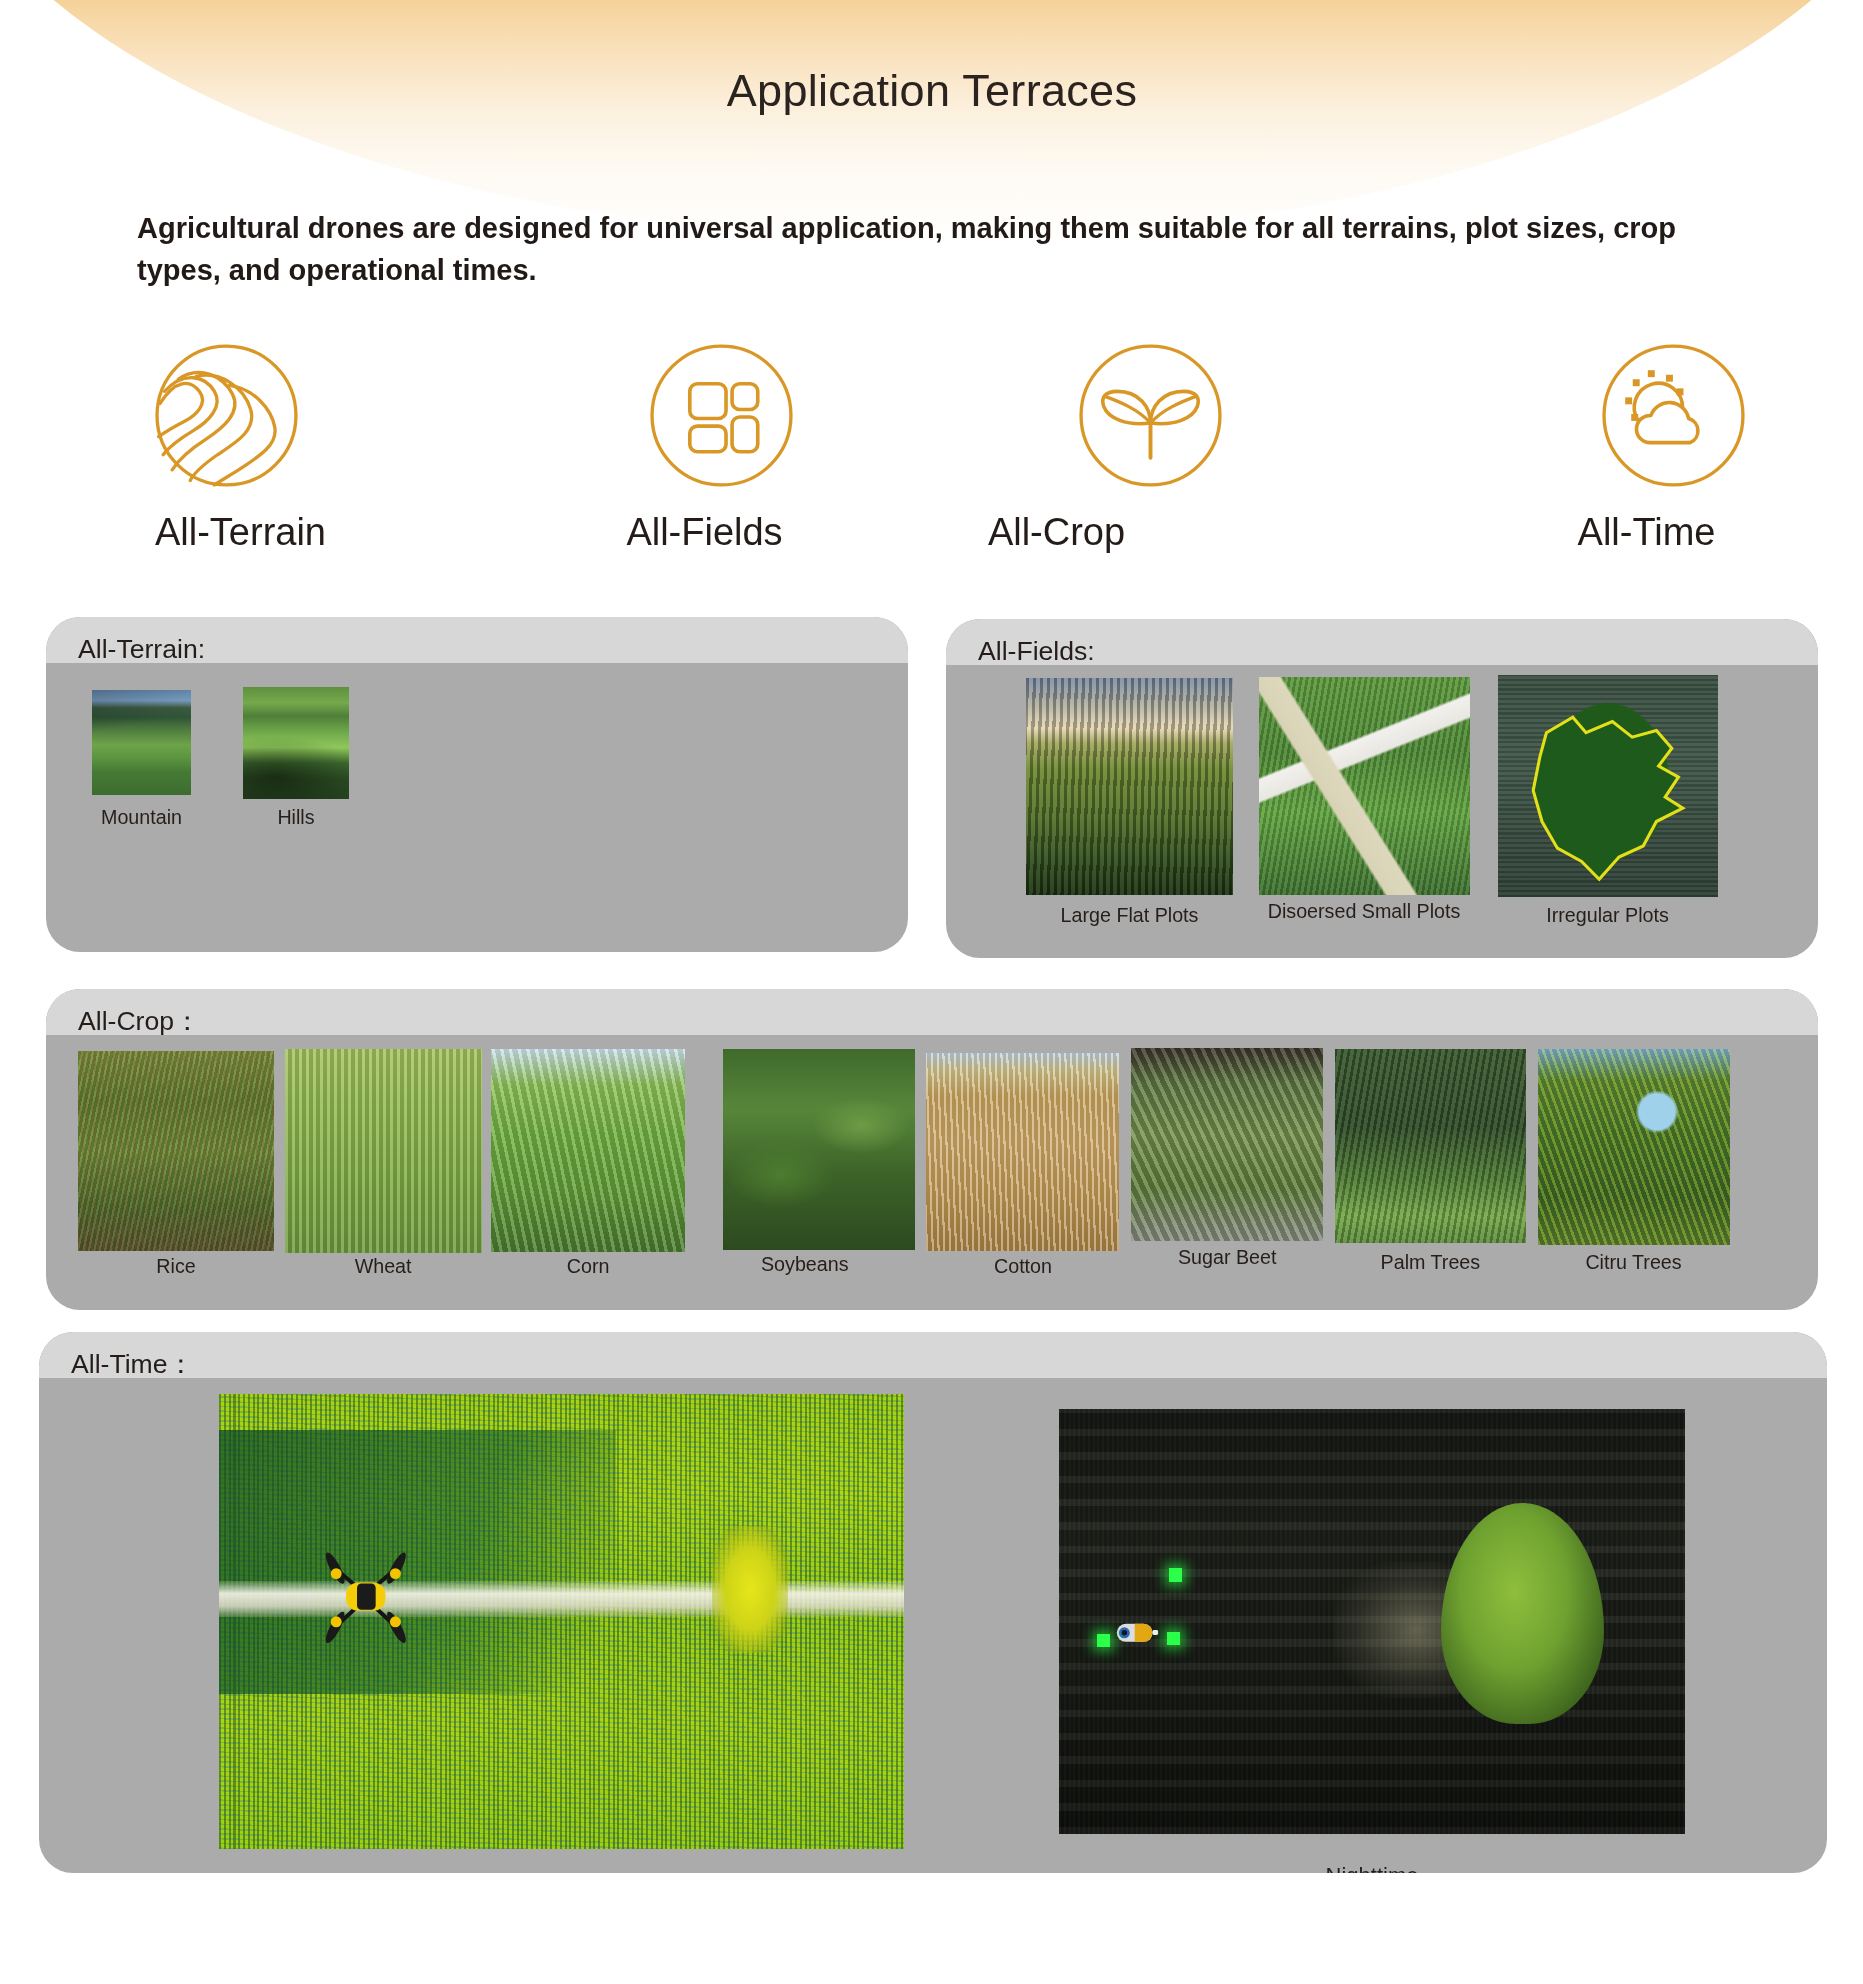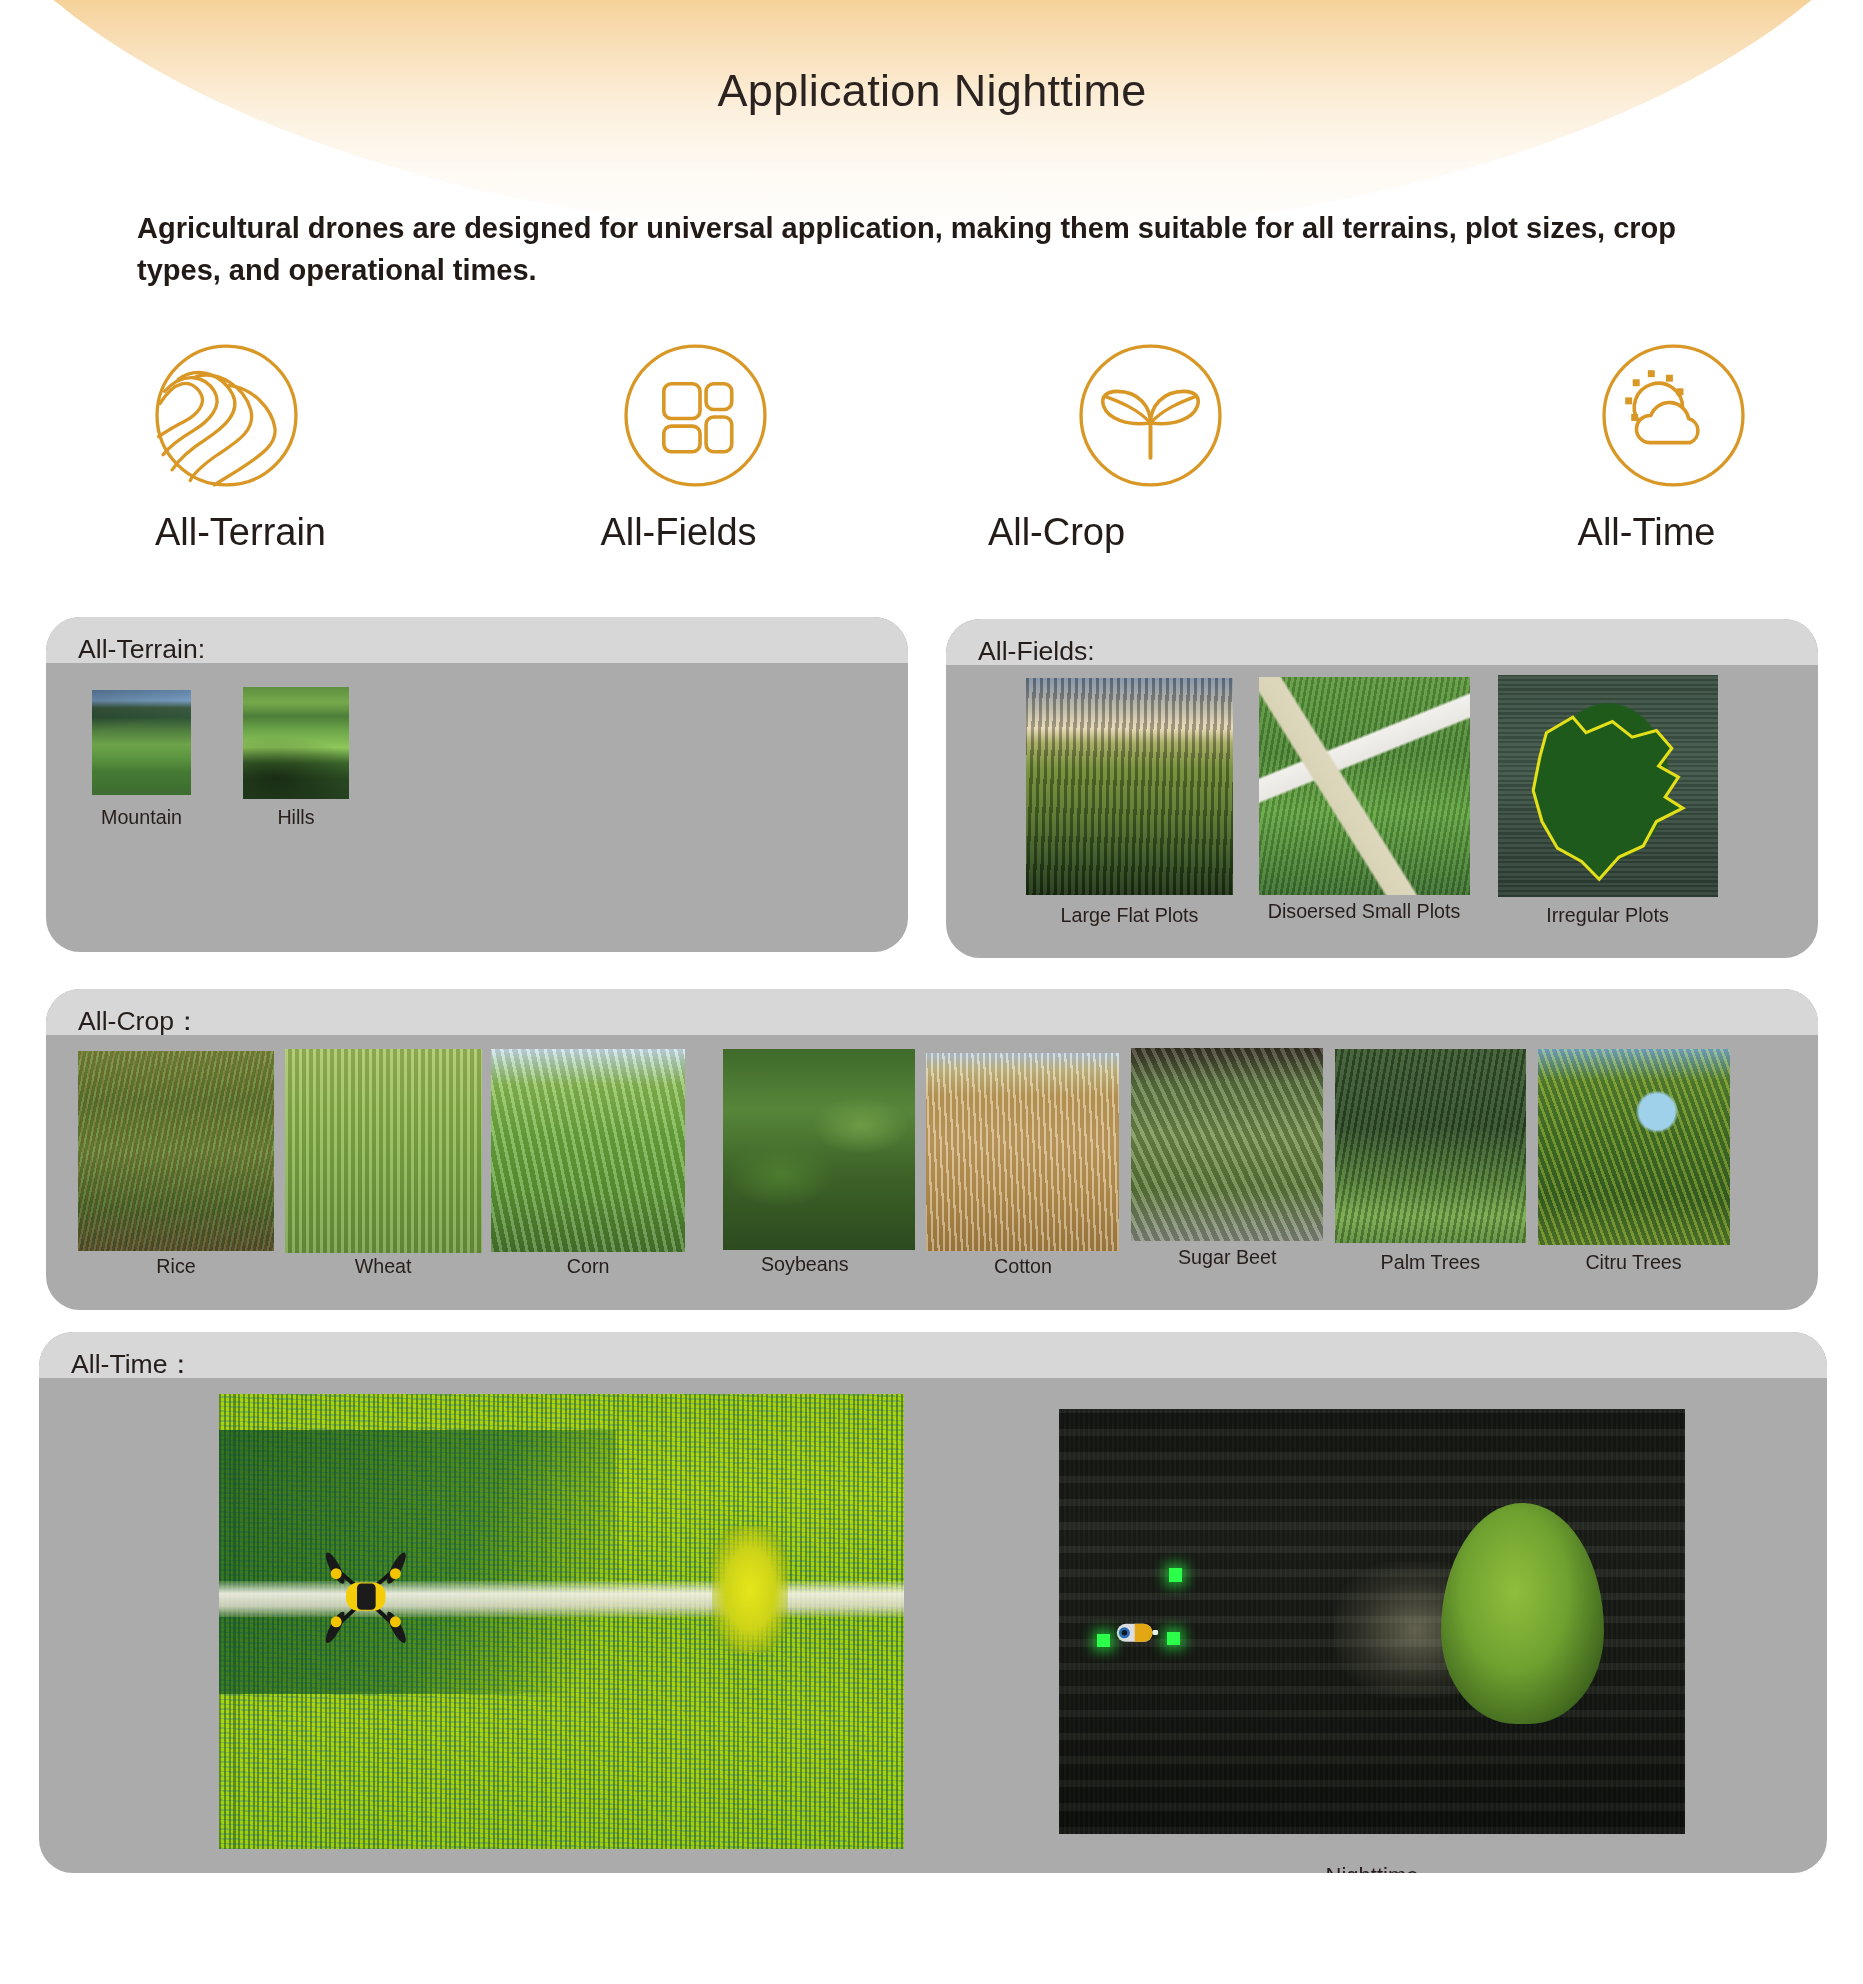--- a/index.html
+++ b/index.html
@@ -66,21 +66,21 @@
     display: block;
   }
   .feature .flabel {
     margin-top: 20px;
     font-size: 38px;
     font-weight: 400;
     color: #231c19;
     white-space: nowrap;
   }
   .f0 { left: 134px;  top: 10.6px; }
-  .f1 { left: 572px; top: 10.6px; }
+  .f1 { left: 598px; top: 10.6px; }
   .f2 { left: 950px; top: 10.6px; }
   .f3 { left: 1540px; top: 10.6px; }
   .f0 .flabel, .f1 .flabel, .f2 .flabel, .f3 .flabel { }
   .f0 .icon-circle { margin-left: 17px; }
   .f1 .icon-circle { margin-left: 48px; }
   .f2 .icon-circle { margin-left: 125px; }
   .f3 .icon-circle { margin-left: 58px; }
 
   
   .panel {
@@ -273,21 +273,21 @@
     width: 11%; height: 17%;
   }
 </style>
 </head>
 <body>
 
 <div class="header-banner"></div>
 
 <div class="page">
 
-  <h1 class="page-title">Application Nighttime</h1>
+  <h1 class="page-title">Application Terraces</h1>
 
   <p class="intro">Agricultural drones are designed for universal application, making them suitable for all terrains, plot sizes, crop types, and operational times.</p>
 
   <div class="feature-row">
 
     <div class="feature f0">
       <svg class="icon-circle" viewBox="0 0 100 100">
         <circle cx="50" cy="50" r="46" fill="none" stroke="#d99726" stroke-width="2.2"></circle>
         <path d="M6 42 C16 26 26 26 32 34 C38 42 30 50 22 54 C14 58 8 62 5 64" fill="none" stroke="#d99726" stroke-width="2.2" stroke-linecap="round"></path>
         <path d="M9 34 C22 20 36 24 42 34 C48 44 38 54 28 60 C18 66 11 72 8 76" fill="none" stroke="#d99726" stroke-width="2.2" stroke-linecap="round"></path>

